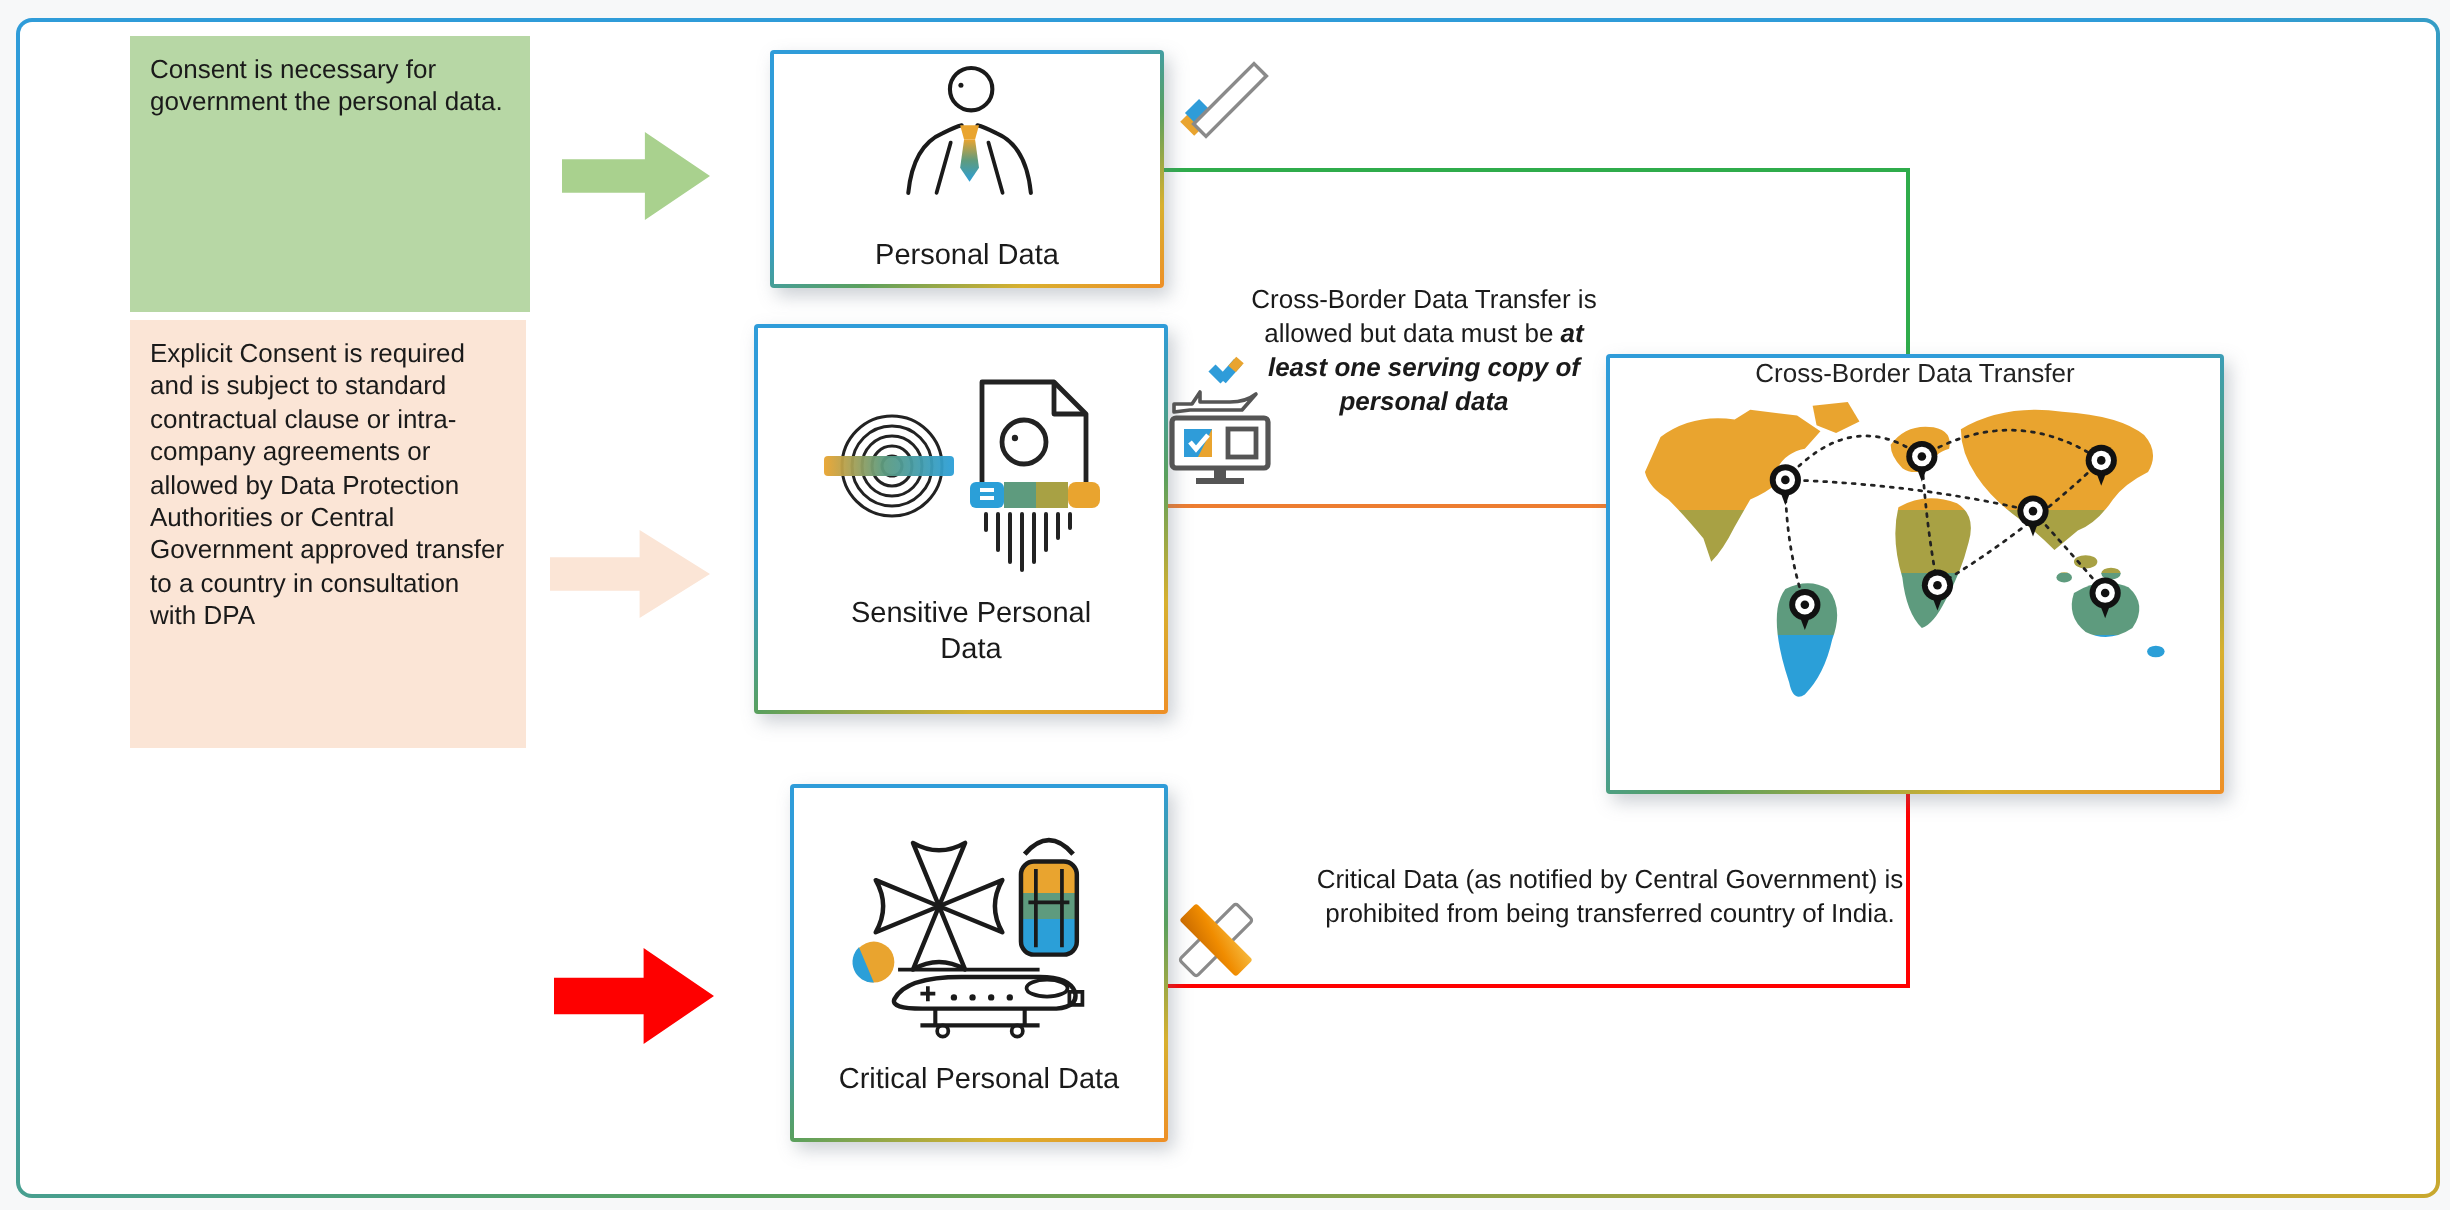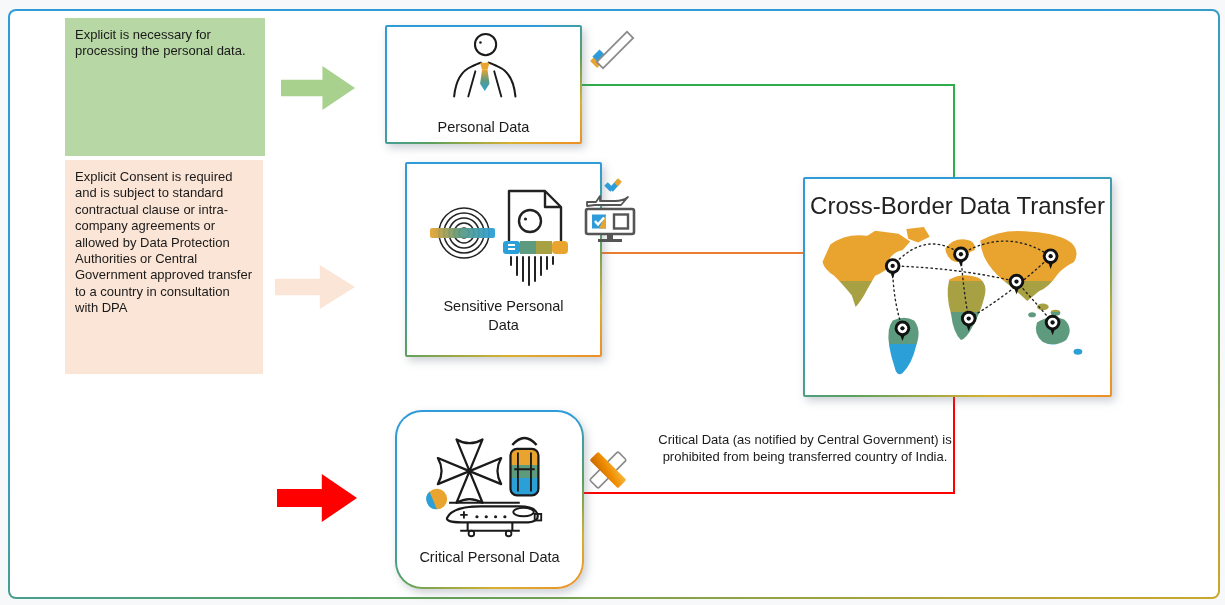--- a/index.html
+++ b/index.html
@@ -16,50 +16,50 @@
   .block-arrow{position:absolute;clip-path:polygon(0% 31%,56% 31%,56% 0%,100% 50%,56% 100%,56% 69%,0% 69%);}
   .arrow-0{left:281px;top:66px;width:74px;height:44px;background:var(--arrow_green);}
   .arrow-1{left:275px;top:265px;width:80px;height:44px;background:var(--arrow_peach);}
   .arrow-2{left:277px;top:474px;width:80px;height:48px;background:var(--arrow_red);}
   .gbox{position:absolute;border:2px solid transparent;border-radius:2px;
         background:linear-gradient(#ffffff,#ffffff) padding-box,
                    linear-gradient(150deg,#2f9cd9 0%,#2f9cd9 38%,#5aa05e 62%,#d8b02f 82%,#ee8f27 100%) border-box;
         box-shadow:3px 4px 9px rgba(110,120,135,.35);
         display:flex;flex-direction:column;align-items:center;justify-content:center;}
   .cat-0{left:385px;top:25px;width:193px;height:115px;gap:12px;}
-  .cat-1{left:405px;top:162px;width:193px;height:191px;}
-  .cat-2{left:395px;top:410px;width:185px;height:175px;border-radius:27px;}
+  .cat-1{left:377px;top:162px;width:193px;height:191px;padding-left:10px;}
+  .cat-2{left:395px;top:392px;width:185px;height:175px;}
   .cat-label{font-size:14.5px;text-align:center;line-height:1.25;margin-top:4px;max-width:150px;}
   .connector{position:absolute;}
   .conn-green-h{left:578px;top:84px;width:377px;height:2px;background:var(--connector_green);}
   .conn-green-v{left:953px;top:84px;width:2px;height:94px;background:var(--connector_green);}
   .conn-orange-h{left:578px;top:252px;width:227px;height:2px;background:var(--connector_orange);}
   .conn-red-h{left:581px;top:492px;width:374px;height:2px;background:var(--connector_red);}
   .conn-red-v{left:953px;top:392px;width:2px;height:102px;background:var(--connector_red);}
   .ann-text{position:absolute;font-size:13px;line-height:1.3;text-align:center;}
   .ann-0-text{left:645px;top:37px;width:274px;}
   .ann-1-text{left:624px;top:142px;width:176px;}
   .ann-2-text{left:648px;top:432px;width:314px;}
   .emph{font-weight:bold;font-style:italic;}
   .ann-icon{position:absolute;}
   .ann-0-icon{left:586px;top:30px;}
   .ann-1-icon{left:583px;top:174px;}
   .ann-2-icon{left:584px;top:446px;}
   .map-panel{left:803px;top:177px;width:305px;height:216px;justify-content:flex-start;}
-  .map-title{font-size:24px;margin-top:13px;text-align:center;color:#222;}
+  .map-title{font-size:13px;margin-top:0;text-align:center;color:#222;}
   .map-svg{margin-top:5px;}
 </style>
 </head>
 <body>
 
 <div class="canvas">
   <div class="outer-frame"></div>
 
   <div class="note note-0">
-    <span>Explicit is necessary for processing the personal data.</span>
+    <span>Consent is necessary for government the personal data.</span>
   </div>
   <div class="note note-1">
     <span>Explicit Consent is required and is subject to standard contractual clause or intra-company agreements or allowed by Data Protection Authorities or Central Government approved transfer to a country in consultation with DPA</span>
   </div>
 
   <div class="block-arrow arrow-0"></div>
   <div class="block-arrow arrow-1"></div>
   <div class="block-arrow arrow-2"></div>
 
   <div class="connector conn-green-h"></div>
@@ -197,20 +197,23 @@
       <path d="M4 28 h9 l4 -6 v5 h15 q8 0 13 -4 l-7 8 h-26 l-8 1 z" fill="#fff" stroke="#555" stroke-width="1.8" stroke-linejoin="round"></path>
       <rect x="3" y="35" width="48" height="25" rx="2" fill="#fff" stroke="#555" stroke-width="2.6"></rect>
       <rect x="9" y="40.5" width="14" height="14" fill="#2f9cd9"></rect>
       <path d="M23 40.5 v14 h-7 z" fill="#e9a42f"></path>
       <path d="M12 47 l3 3.5 6 -7" fill="none" stroke="#fff" stroke-width="2.4"></path>
       <rect x="31" y="40.5" width="14" height="14" fill="none" stroke="#555" stroke-width="2.4"></rect>
       <path d="M24 60 h6 v5 h-6 z" fill="#555"></path>
       <path d="M15 66.5 h24" stroke="#555" stroke-width="3"></path>
     </svg>
   </span>
+  <div class="ann-text ann-1-text">
+    <span>Cross-Border Data Transfer is allowed but data must be  </span><span class="emph">at least one serving copy of personal data</span>
+  </div>
 
   <span class="ann-icon ann-2-icon">
     <svg width="48" height="48" viewBox="0 0 48 48">
       <defs>
           <linearGradient id="xGrad" x1="0" y1="1" x2="1" y2="0">
         <stop offset="0" stop-color="#c86a00"></stop>
             <stop offset="0.5" stop-color="#f08c00"></stop>
             <stop offset="1" stop-color="#f6b93d"></stop>
       </linearGradient>
         </defs>

